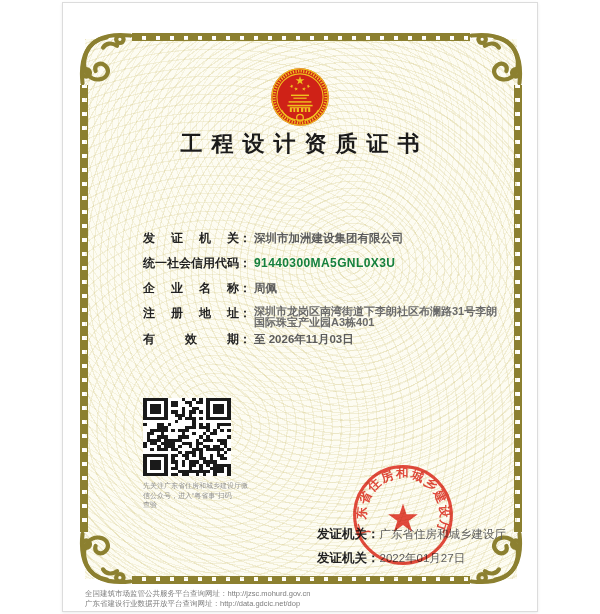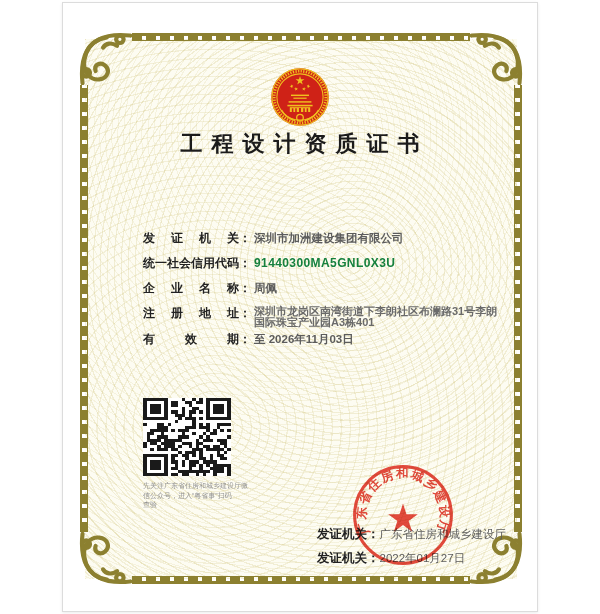--- a/index.html
+++ b/index.html
@@ -436,14 +436,18 @@
     <svg viewBox="0 0 100 100">
       <circle cx="50" cy="50" r="46.5" fill="none" stroke="#e23b2e" stroke-width="3"></circle>
       <use href="#star5" fill="#e23b2e" transform="translate(50,54) scale(1.5)"></use>
       <path id="sealarc" d="M16.2,62.3 A36,36 0 1 1 83.8,62.3" fill="none"></path>
       <text font-size="12" font-weight="bold" fill="#e23b2e" letter-spacing="1.5">
         <textPath href="#sealarc" startOffset="50%" text-anchor="middle">广东省住房和城乡建设厅</textPath>
       </text>
     </svg>
   </div>
 
+  <div class="footer">
+    <div>全国建筑市场监管公共服务平台查询网址：http://jzsc.mohurd.gov.cn</div>
+    <div>广东省建设行业数据开放平台查询网址：http://data.gdcic.net/dop</div>
+  </div>
 
 </div>
 
 </body></html>

